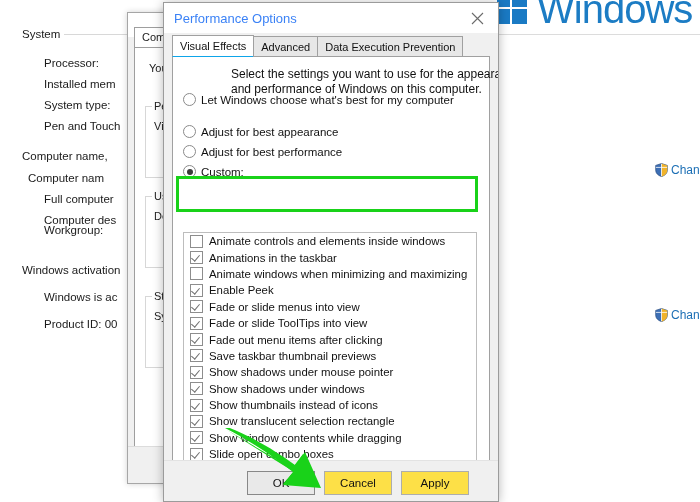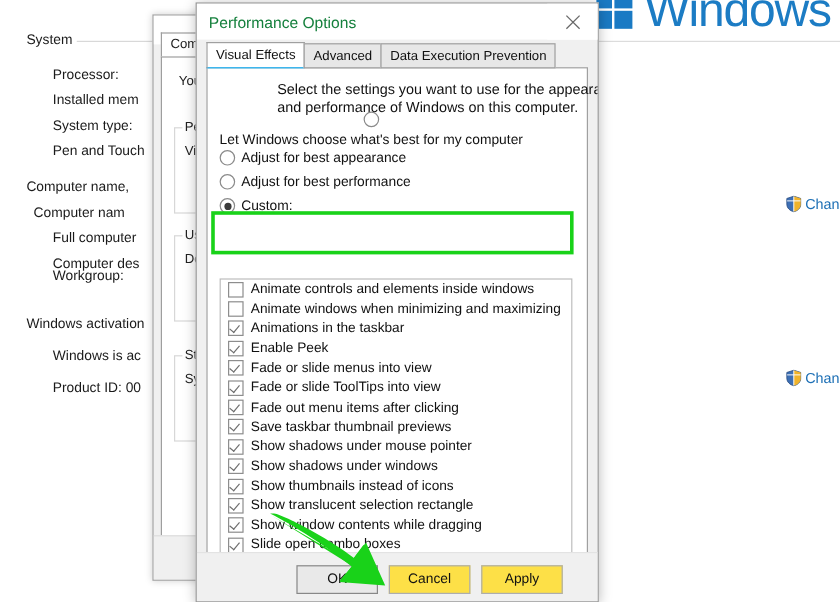--- a/index.html
+++ b/index.html
@@ -61,21 +61,21 @@
   
   #perf{
     position:absolute;left:163px;top:2px;width:334px;height:498px;
     background:#f0f0f0;border:1px solid #9b9b9b;
     box-shadow:0 1px 10px rgba(0,0,0,.28);
     overflow:hidden;
   }
   #perf-titlebar{
     position:relative;height:30px;background:#ffffff;display:flex;align-items:center;
   }
-  #perf-title{margin-left:10px;font-size:13px;color:#15803d;
+  #perf-title{margin-left:10px;font-size:13px;color:#3b82f6;
       font-family:"Liberation Sans", sans-serif;}
   #perf-close{
     position:absolute;right:0;top:0;width:42px;height:30px;
     display:flex;align-items:center;justify-content:center;
     color:#555;font-size:15px;line-height:1;background:#fff;
   }
   #perf-close svg{display:block;}
 
   #perf-tabs{
     position:absolute;left:8px;top:32px;height:22px;display:flex;align-items:flex-end;
@@ -239,21 +239,21 @@
   <div id="perf-tabs">
     <div class="ptab active">Visual Effects</div>
     <div class="ptab">Advanced</div>
     <div class="ptab">Data Execution Prevention</div>
   </div>
 
   <div id="perf-panel">
 
     <div id="perf-desc">Select the settings you want to use for the appearance and performance of Windows on this computer.</div>
 
-    <div class="radio-row" style="top:36px;flex-direction:column;">
+    <div class="radio-row" style="top:36px;">
       <span class="radio"></span>
       <span class="lbl">Let Windows choose what's best for my computer</span>
     </div>
     <div class="radio-row" style="top:68px;">
       <span class="radio"></span>
       <span class="lbl">Adjust for best appearance</span>
     </div>
     <div class="radio-row" style="top:88px;">
       <span class="radio"></span>
       <span class="lbl">Adjust for best performance</span>
@@ -262,26 +262,26 @@
       <span class="radio sel"></span>
       <span class="lbl">Custom:</span>
     </div>
 
     <div id="listbox">
       <div class="cb-row">
           <span class="cbx"></span>
           <span class="lbl">Animate controls and elements inside windows</span>
         </div>
       <div class="cb-row">
+          <span class="cbx on"></span>
+          <span class="lbl">Animations in the taskbar</span>
+        </div>
+      <div class="cb-row">
           <span class="cbx"></span>
           <span class="lbl">Animate windows when minimizing and maximizing</span>
-        </div>
-      <div class="cb-row">
-          <span class="cbx on"></span>
-          <span class="lbl">Animations in the taskbar</span>
         </div>
       <div class="cb-row">
           <span class="cbx on"></span>
           <span class="lbl">Enable Peek</span>
         </div>
       <div class="cb-row">
           <span class="cbx on"></span>
           <span class="lbl">Fade or slide menus into view</span>
         </div>
       <div class="cb-row">

